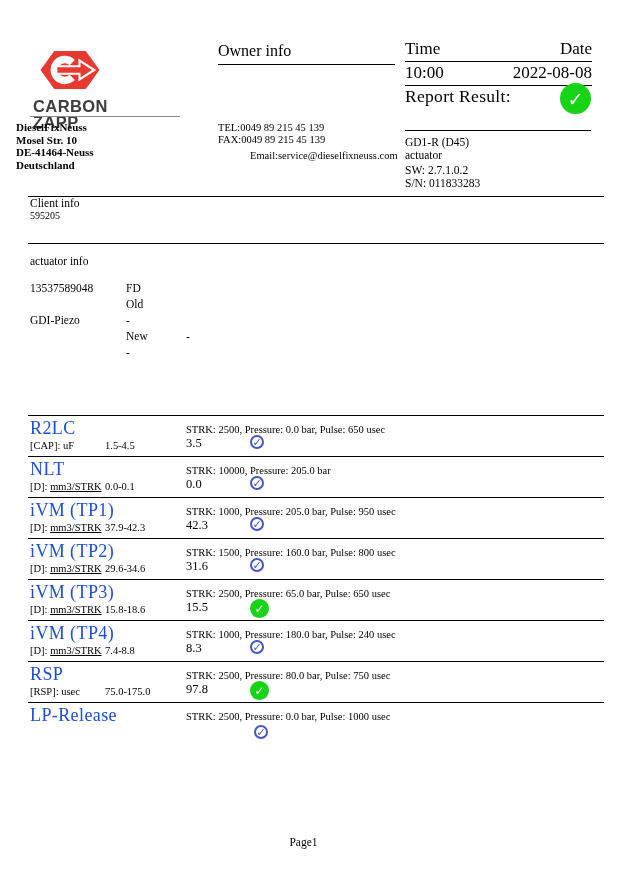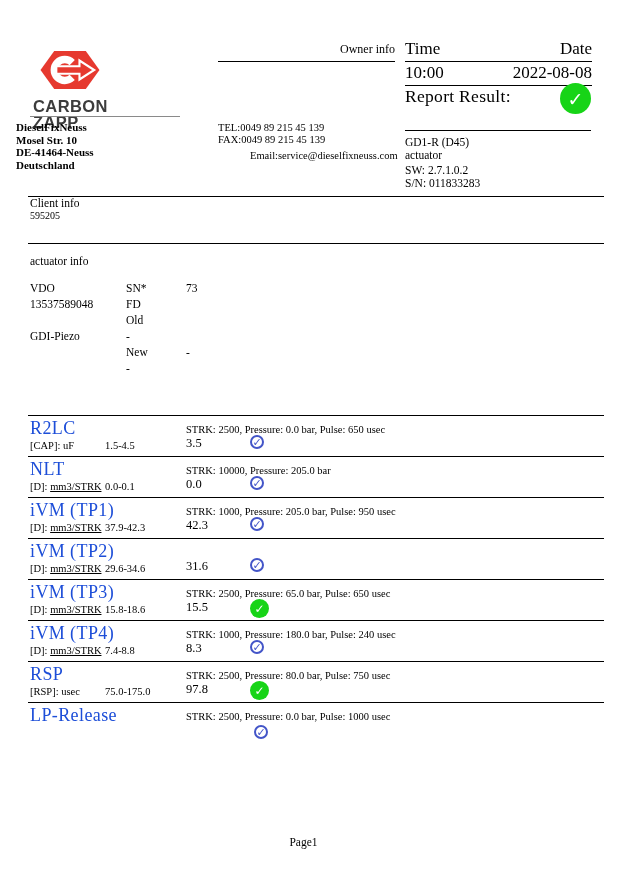--- a/index.html
+++ b/index.html
@@ -9,22 +9,22 @@
     font-family:"Liberation Serif", serif; color:#000; overflow:hidden;
   }
   .rule { position:absolute; height:1px; background:#000; }
 
   
   .logo { position:absolute; left:33px; top:50px; display:flex; align-items:center; gap:9px;flex-direction:column; }
   .logo-text { font-family:"Liberation Sans", sans-serif; font-weight:bold;
                font-size:16.5px; line-height:15.5px; color:var(--logo-text); letter-spacing:.4px; }
 
   
-  .owner-label { position:absolute; left:218px; top:42px; width:177px; font-size:12px;
-                 border-bottom:1px solid #000; padding-bottom:4px;text-align:right; }
+  .owner-label { position:absolute; left:218px; top:42px; width:177px; font-size:16px;
+                 border-bottom:1px solid #000; padding-bottom:4px; }
   .td-block { position:absolute; left:405px; top:38px; width:187px; font-size:17px; }
   .td-row { display:flex; justify-content:space-between; align-items:flex-end;
             border-bottom:1px solid #000; padding:1px 0 2px 0; }
   .report-result { position:absolute; left:405px; top:86px; font-size:17.5px; letter-spacing:.3px; }
 
   .addr { position:absolute; left:16px; top:121px; font-weight:bold; font-size:11px; line-height:12.5px; }
   .contact { position:absolute; left:218px; top:122px; font-size:10.5px; line-height:12px; }
   .contact .email { margin-top:4px;margin-left:32px; }
   .machine { position:absolute; left:405px; top:136px; font-size:11.5px; line-height:12.5px; }
   .machine .sw { margin-top:3px; }
@@ -114,25 +114,20 @@
   </div>
 
   <div class="rule" style="left:28px; top:196px; width:576px;"></div>
   <div class="client-label">Client info</div>
   <div class="client-value">595205</div>
   <div class="rule" style="left:28px; top:243px; width:576px;"></div>
 
   <div class="act-label">actuator info</div>
   <div class="act-grid">
     <div class="act-row">
-      <span class="act-c1">VDO</span>
-      <span class="act-c2">SN*</span>
-      <span class="act-c3">73</span>
-    </div>
-    <div class="act-row">
       <span class="act-c1">13537589048</span>
       <span class="act-c2">FD</span>
       <span class="act-c3"></span>
     </div>
     <div class="act-row">
       <span class="act-c1"></span>
       <span class="act-c2">Old</span>
       <span class="act-c3"></span>
     </div>
     <div class="act-row">
@@ -176,20 +171,21 @@
       <div class="t-name">iVM (TP1)</div>
       <div class="t-cond">STRK: 1000, Pressure: 205.0 bar, Pulse: 950 usec</div>
       <div class="t-param"><span>[D]:</span> <span data-underline="true">mm3/STRK</span></div>
       <div class="t-range">37.9-42.3</div>
       <div class="t-value">42.3</div>
       <span class="check" data-result="pass-blue">✓</span>
     </div>
 
     <div class="section">
       <div class="t-name">iVM (TP2)</div>
+      <div class="t-cond">STRK: 1500, Pressure: 160.0 bar, Pulse: 800 usec</div>
       <div class="t-param"><span>[D]:</span> <span data-underline="true">mm3/STRK</span></div>
       <div class="t-range">29.6-34.6</div>
       <div class="t-value">31.6</div>
       <span class="check" data-result="pass-blue">✓</span>
     </div>
 
     <div class="section">
       <div class="t-name">iVM (TP3)</div>
       <div class="t-cond">STRK: 2500, Pressure: 65.0 bar, Pulse: 650 usec</div>
       <div class="t-param"><span>[D]:</span> <span data-underline="true">mm3/STRK</span></div>

